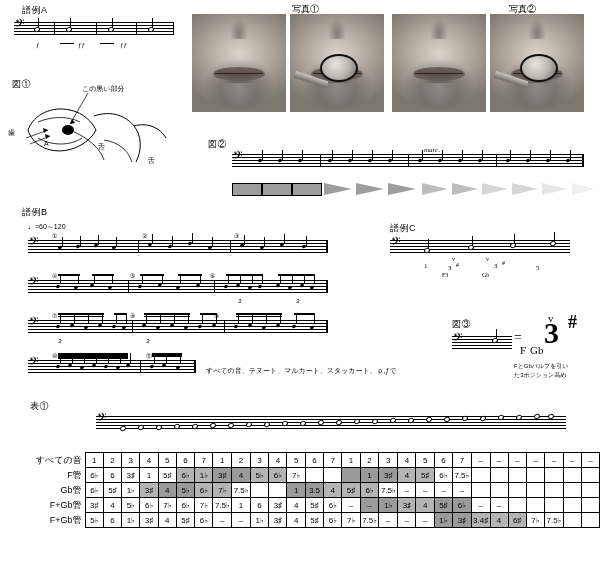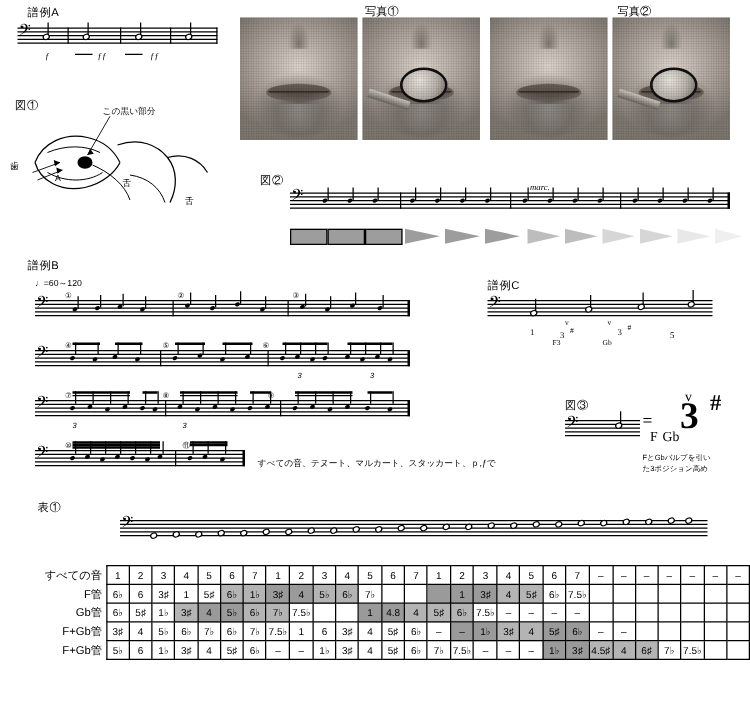--- a/index.html
+++ b/index.html
@@ -136,21 +136,21 @@
   <polygon points="40,38 35,36 36,41" fill="#000"></polygon>
   <line x1="22" y1="52" x2="42" y2="44" stroke="#000" stroke-width="0.7"></line>
   <polygon points="42,44 37,42 38,47" fill="#000"></polygon>
 </svg>
 <div class="abs tiny" style="left:8px;top:128px;">歯</div>
 <div class="abs tiny" style="left:44px;top:140px;">A</div>
 <div class="abs tiny" style="left:98px;top:142px;">舌</div>
 <div class="abs tiny" style="left:148px;top:156px;">舌</div>
 
 <div class="abs ph-title" style="left:292px;top:3px;">写真①</div>
-<div class="abs ph-title" style="left:494px;top:3px;">写真②</div>
+<div class="abs ph-title" style="left:509px;top:3px;">写真②</div>
 
 <div class="photo" style="left:192px;top:14px;width:94px;height:98px;">
   <div class="face"></div>
     <div class="nose"></div>
     <div class="lips"></div>
     <div class="mouthline"></div>
     <div class="chin"></div>
     <div class="halftone"></div>
 </div>
 <div class="photo" style="left:290px;top:14px;width:94px;height:98px;">
@@ -612,21 +612,21 @@
       <td>1♭</td>
       <td class="shade">3♯</td>
       <td class="shade2">4</td>
       <td class="shade2">5♭</td>
       <td class="shade">6♭</td>
       <td class="shade">7♭</td>
       <td>7.5♭</td>
       <td></td>
       <td></td>
       <td class="shade2">1</td>
-      <td class="shade2">4.8</td>
+      <td class="shade2">3.5</td>
       <td class="shade">4</td>
       <td class="shade">5♯</td>
       <td class="shade">6♭</td>
       <td>7.5♭</td>
       <td>–</td>
       <td>–</td>
       <td>–</td>
       <td>–</td>
       <td></td>
       <td></td>
@@ -683,21 +683,21 @@
       <td>4</td>
       <td>5♯</td>
       <td>6♭</td>
       <td>7♭</td>
       <td>7.5♭</td>
       <td>–</td>
       <td>–</td>
       <td>–</td>
       <td class="shade2">1♭</td>
       <td class="shade2">3♯</td>
-      <td class="shade">4.5♯</td>
+      <td class="shade">3.4♯</td>
       <td class="shade">4</td>
       <td class="shade">6♯</td>
       <td>7♭</td>
       <td>7.5♭</td>
       <td></td>
       <td></td>
     </tr>
   </tbody>
 </table>
 

